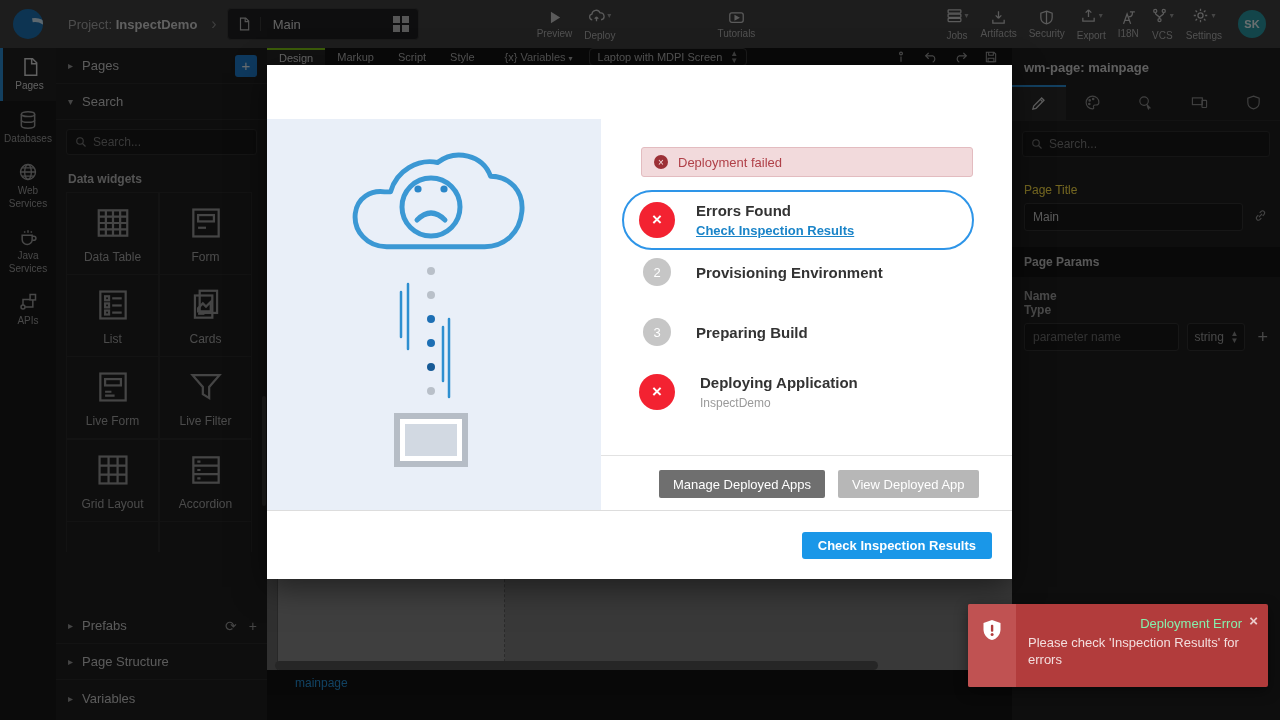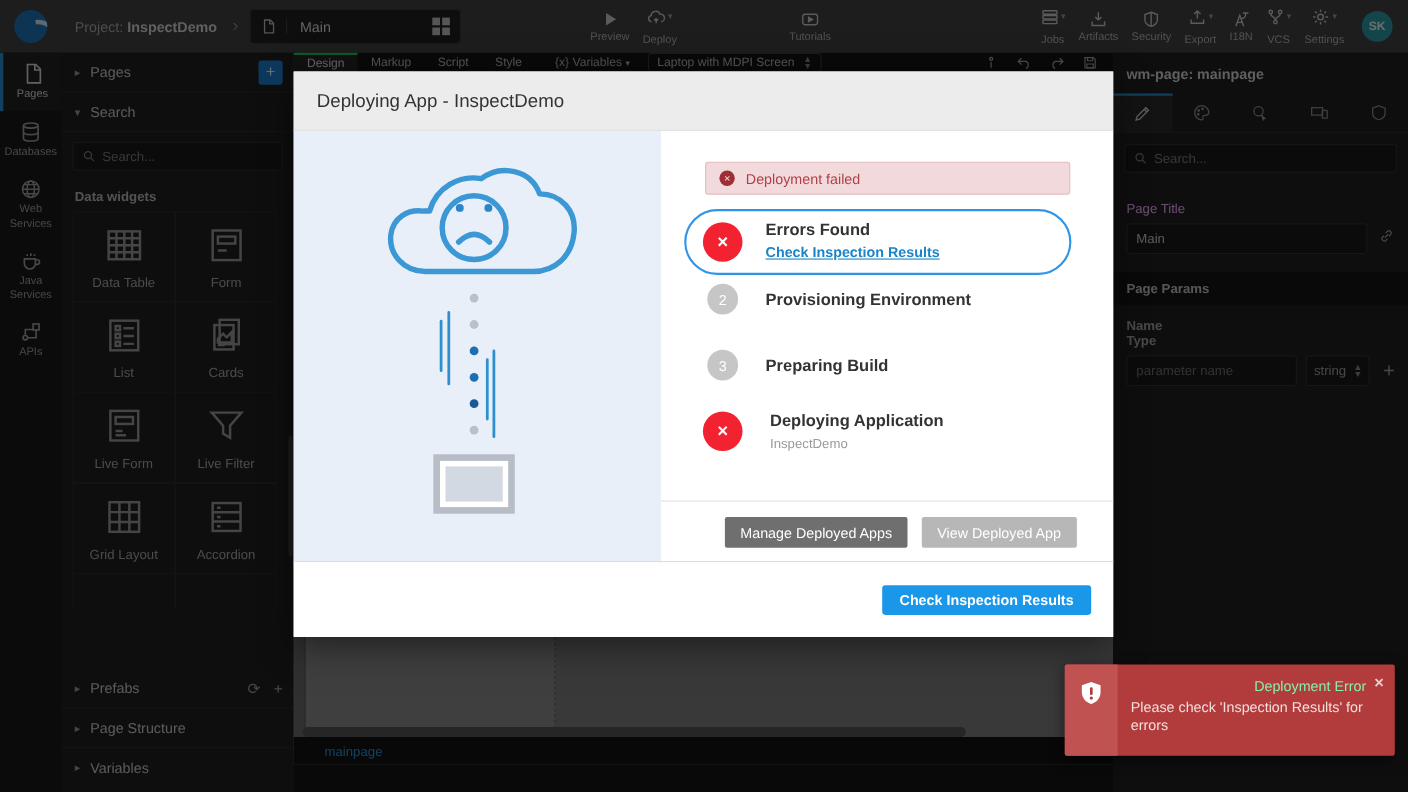--- a/index.html
+++ b/index.html
@@ -45,39 +45,39 @@
   .wgrid { display:grid; grid-template-columns:1fr 1fr; border-top:1px solid #2c2c2c; margin:0 0 0 2px; width:186px; margin-left:10px; }
   .wcell { border:1px solid #2c2c2c; border-top:none; height:82px; display:flex; flex-direction:column; align-items:center; justify-content:center; color:#a6a6a6; font-size:12px; cursor:grab; }
   .wcell svg { width:38px; height:38px; margin-bottom:8px; }
   .lpanel-bottom { position:absolute; bottom:4px; left:0; width:211px; background:#202020; }
   .mini-ico { color:#9a9a9a; margin-left:12px; font-size:14px; cursor:pointer; }
   .vscroll { position:absolute; right:1px; top:348px; width:4px; height:110px; background:#3c3c3c; border-radius:2px; }
 
   .canvas { position:absolute; left:267px; top:48px; width:745px; height:647px; background:#7e7e7e; z-index:1; }
   .ctabbar { position:absolute; left:0; top:0; width:745px; height:18px; background:#151515; display:flex; align-items:center; }
   .ctab { color:#bdbdbd; font-size:11px; padding:2px 12px; height:18px; display:flex; align-items:center; cursor:pointer; }
-  .ctab.active { background:#262626; border-top:2px solid #22c55e; color:#e2e2e2; }
+  .ctab.active { background:#262626; border-top:2px solid #84cc16; color:#e2e2e2; }
   .vtab { color:#b5b5b5; font-size:11px; margin-left:18px; cursor:pointer; }
   .device-select { margin-left:16px; border:1px solid #3c3c3c; border-radius:4px; color:#bdbdbd; font-size:11px; padding:1px 8px; display:flex; align-items:center; gap:8px; cursor:pointer; }
   .cicons { margin-left:auto; display:flex; align-items:center; gap:16px; padding-right:14px; color:#a8a8a8; }
   .cicons svg { width:14px; height:14px; cursor:pointer; }
   .ruler { position:absolute; left:0; top:18px; width:11px; height:616px; background:#6a6a6a; border-right:1px solid #5a5a5a; }
   .rmark { position:absolute; left:-4px; color:#3c3c3c; font-size:8px; transform:rotate(-90deg); }
   .cpage { position:absolute; left:11px; top:18px; width:227px; height:616px; background:#8d8d8d; border-right:1px dashed #5f5f5f; }
   .hscroll { position:absolute; left:8px; bottom:25px; width:603px; height:9px; background:#555; border-radius:5px; }
   .cbottom { position:absolute; left:0; bottom:0; width:745px; height:25px; background:#121212; display:flex; align-items:center; }
   .cbottom span { color:#2792d8; font-size:12px; margin-left:28px; }
 
   .rpanel { position:absolute; left:1012px; top:48px; width:268px; height:672px; background:#202020; z-index:1; }
   .rp-title { color:#d2d2d2; font-size:13px; font-weight:bold; padding:12px 0 10px 12px; }
   .rp-tabs { display:flex; height:36px; border-bottom:1px solid #2c2c2c; }
   .rp-tab { flex:1; display:flex; align-items:center; justify-content:center; color:#8f8f8f; cursor:pointer; }
   .rp-tab.active { background:#2a2a2a; border-top:2px solid #2c8fd6; color:#cfcfcf; }
   .rp-tab svg { width:17px; height:17px; }
-  .rp-lbl { color:#f0abfc; font-size:12px; padding:16px 12px 6px; }
+  .rp-lbl { color:#fde047; font-size:12px; padding:16px 12px 6px; }
   .rp-input-row { display:flex; align-items:center; padding:0 12px; }
   .rp-input { flex:1; height:28px; background:#1a1a1a; border:1px solid #333; border-radius:3px; color:#c9c9c9; font-size:12px; padding:0 8px; font-family:"Liberation Sans",sans-serif; outline:none; }
   .rp-input::placeholder { color:#707070; }
   .chain { margin-left:10px; color:#9a9a9a; }
   .rp-section { margin-top:16px; background:#161616; color:#c2c2c2; font-size:12px; font-weight:bold; padding:8px 12px; }
   .pp-head { display:flex; color:#a3a3a3; font-size:12px; font-weight:bold; padding:12px 12px 6px;flex-direction:column; }
   .pp-head .c1 { width:128px; }
   .pp-row { display:flex; align-items:center; padding:0 12px; gap:8px; }
   .pp-row .nm { width:120px; }
   .pp-sel { width:58px; height:28px; background:#1a1a1a; border:1px solid #333; border-radius:3px; color:#9f9f9f; font-size:12px; display:flex; align-items:center; justify-content:space-between; padding:0 6px; cursor:pointer; }
@@ -479,23 +479,20 @@
         <span>string</span>
         <span class="stepper">▲<br>▼</span>
       </div>
       <span class="pp-add">+</span>
     </div>
   </div>
 
   <div class="overlay"></div>
 
   <div class="modal">
-    <div class="m-head">
-      <span>Deploying App - InspectDemo</span>
-    </div>
     <div class="m-body">
       <div class="m-illus">
         <svg width="334" height="391" viewBox="0 0 334 391">
           <g fill="none" stroke="#3b98d4" stroke-width="5" stroke-linecap="round" stroke-linejoin="round">
             <path d="M122 56 C 128 34 150 22 170 26 C 188 12 216 18 224 40 C 244 40 258 56 256 76 C 254 98 238 112 218 112 L 118 112 C 98 112 84 96 86 78 C 88 62 102 54 116 56 Z" transform="translate(4,18) scale(0.98)"></path>
             <circle cx="164" cy="88" r="29"></circle>
             <path d="M150 101 Q 164 87 178 101"></path>
           </g>
           <g fill="#2a86c8">
             <circle cx="151" cy="70" r="3.6"></circle>

